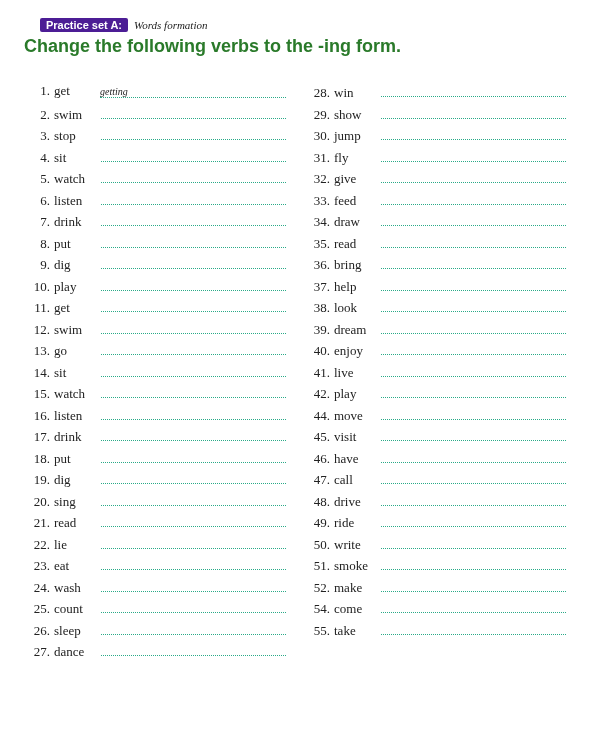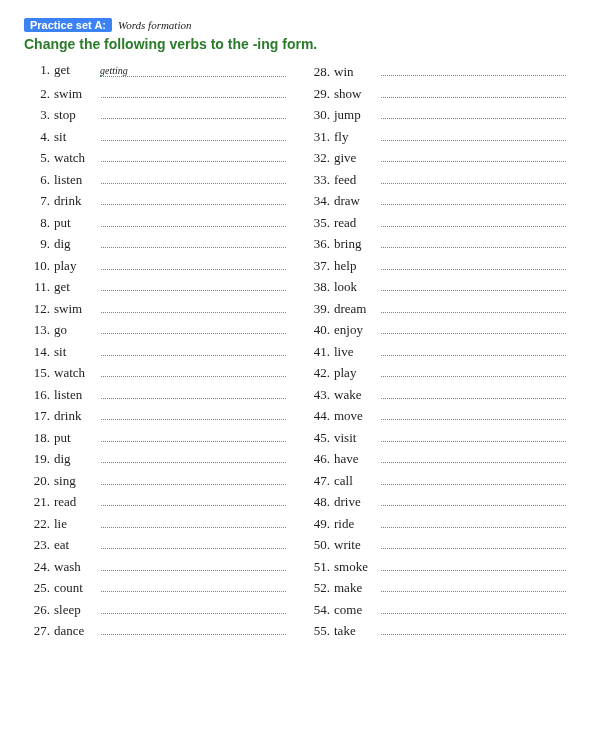--- a/index.html
+++ b/index.html
@@ -7,45 +7,46 @@
       width: 590px;
       min-height: 730px;
       background: #fff;
       font-family: Georgia, 'Times New Roman', serif;
       font-size: 13px;
       color: #222;
       padding: 18px 24px 18px 24px;
     }
     .header-tag {
       display: inline-block;
-      background: #3b82f6;
+      background: #4c1d95;
       color: #fff;
       font-size: 11px;
       font-weight: bold;
       padding: 1px 6px;
       border-radius: 2px;
       margin-right: 6px;
       font-family: Arial, sans-serif;
+      margin-left: 16px;
     }
     .header-line {
       display: flex;
       align-items: center;
       margin-bottom: 4px;
     }
     .header-italic {
       font-style: italic;
       font-size: 11px;
       color: #222;
       font-family: Georgia, serif;
     }
     .subheader {
       color: #2a7a2a;
       font-weight: bold;
-      font-size: 14px;
-      margin-bottom: 10px;
+      font-size: 18px;
+      margin-bottom: 26px;
       font-family: Arial, sans-serif;
     }
     .columns-wrapper {
       display: flex;
       gap: 0px;
     }
     .col {
       flex: 1;
     }
     .item-row {
@@ -314,25 +315,20 @@
         <span class="item-num">41.</span>
         <span class="item-word">live</span>
         <div class="dotted-line"></div>
       </div>
       <div class="item-row">
         <span class="item-num">42.</span>
         <span class="item-word">play</span>
         <div class="dotted-line"></div>
       </div>
       <div class="item-row">
-        <span class="item-num">43.</span>
-        <span class="item-word">wake</span>
-        <div class="dotted-line"></div>
-      </div>
-      <div class="item-row">
         <span class="item-num">44.</span>
         <span class="item-word">move</span>
         <div class="dotted-line"></div>
       </div>
       <div class="item-row">
         <span class="item-num">45.</span>
         <span class="item-word">visit</span>
         <div class="dotted-line"></div>
       </div>
       <div class="item-row">

